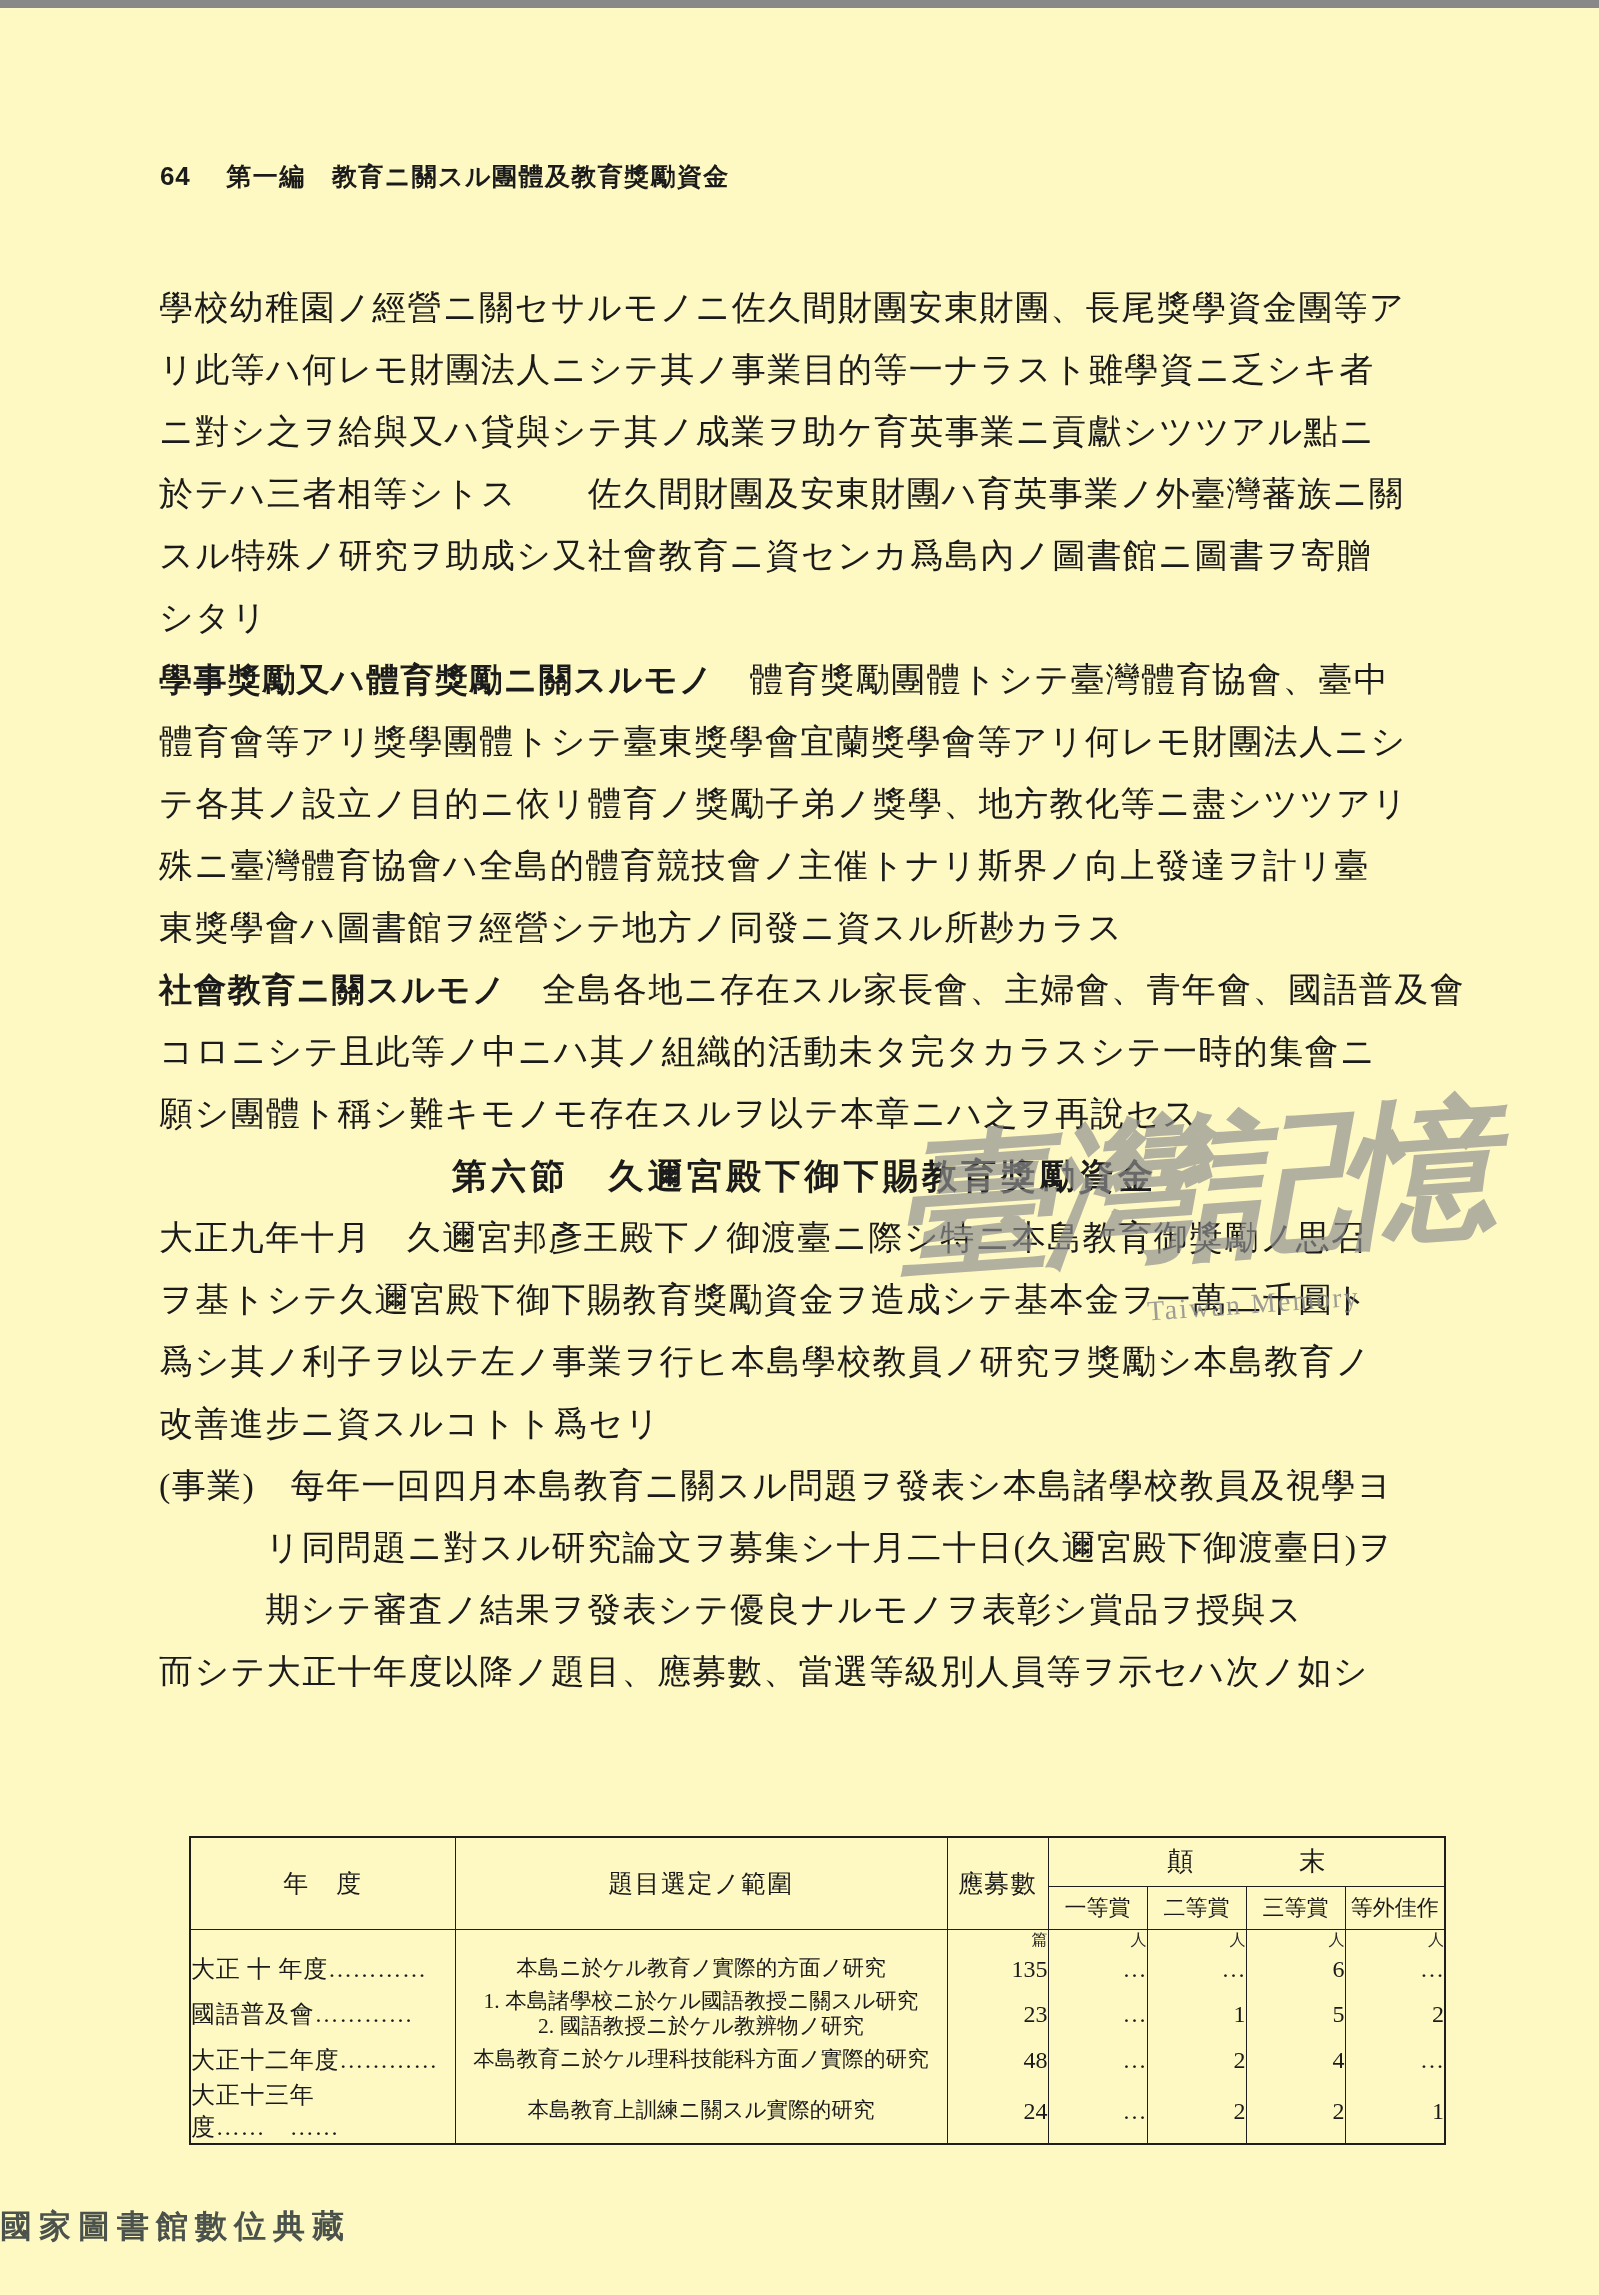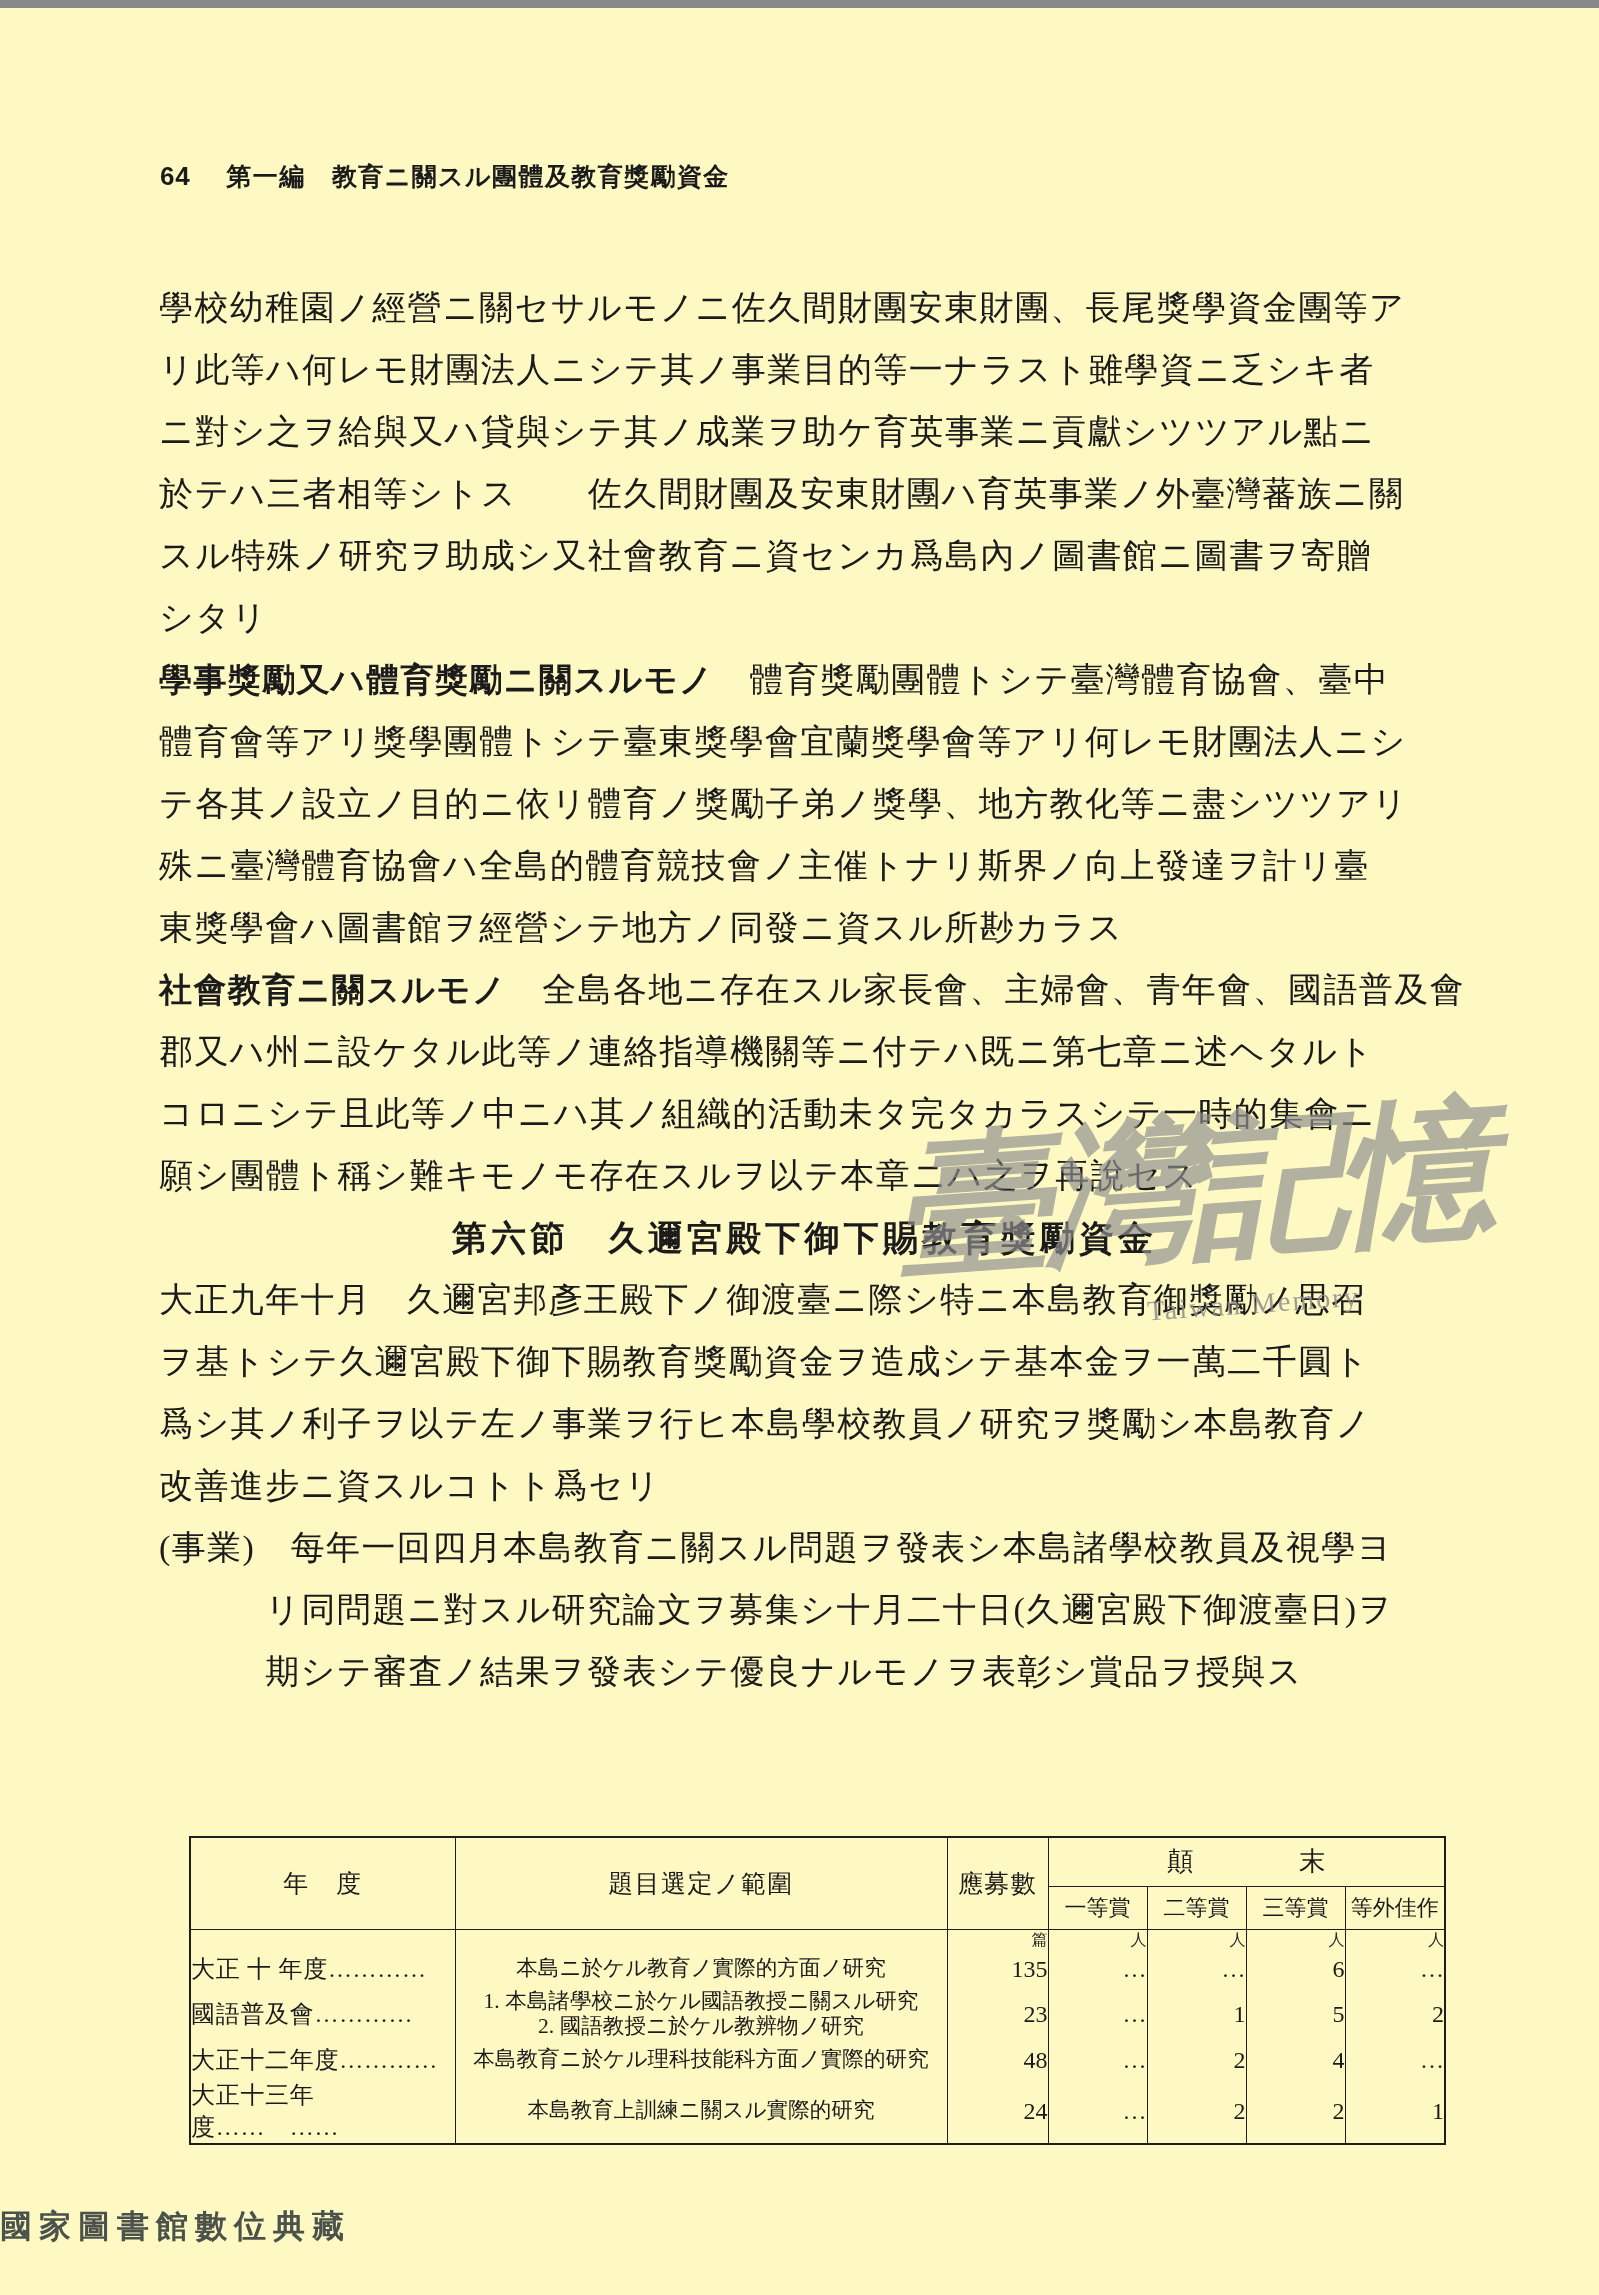--- a/index.html
+++ b/index.html
@@ -72,31 +72,31 @@
       <div class="line">ニ對シ之ヲ給與又ハ貸與シテ其ノ成業ヲ助ケ育英事業ニ貢獻シツツアル點ニ</div>
       <div class="line">於テハ三者相等シトス　　佐久間財團及安東財團ハ育英事業ノ外臺灣蕃族ニ關</div>
       <div class="line">スル特殊ノ研究ヲ助成シ又社會教育ニ資センカ爲島內ノ圖書館ニ圖書ヲ寄贈</div>
       <div class="line">シタリ</div>
       <div class="line"><b class="lead">學事獎勵又ハ體育獎勵ニ關スルモノ</b>　體育獎勵團體トシテ臺灣體育協會、臺中</div>
       <div class="line">體育會等アリ獎學團體トシテ臺東獎學會宜蘭獎學會等アリ何レモ財團法人ニシ</div>
       <div class="line">テ各其ノ設立ノ目的ニ依リ體育ノ獎勵子弟ノ獎學、地方教化等ニ盡シツツアリ</div>
       <div class="line">殊ニ臺灣體育協會ハ全島的體育競技會ノ主催トナリ斯界ノ向上發達ヲ計リ臺</div>
       <div class="line">東獎學會ハ圖書館ヲ經營シテ地方ノ同發ニ資スル所尠カラス</div>
       <div class="line"><b class="lead">社會教育ニ關スルモノ</b>　全島各地ニ存在スル家長會、主婦會、青年會、國語普及會</div>
-      <div class="line">郡又ハ州ニ設ケタル此等ノ連絡指導機關等ニ付テハ既ニ第七章ニ述ヘタルト</div>
       <div class="line">コロニシテ且此等ノ中ニハ其ノ組織的活動未タ完タカラスシテ一時的集會ニ</div>
       <div class="line">願シ團體ト稱シ難キモノモ存在スルヲ以テ本章ニハ之ヲ再說セス</div>
       <div class="line heading">第六節　久邇宮殿下御下賜教育獎勵資金</div>
       <div class="line">大正九年十月　久邇宮邦彥王殿下ノ御渡臺ニ際シ特ニ本島教育御獎勵ノ思召</div>
       <div class="line">ヲ基トシテ久邇宮殿下御下賜教育獎勵資金ヲ造成シテ基本金ヲ一萬二千圓ト</div>
       <div class="line">爲シ其ノ利子ヲ以テ左ノ事業ヲ行ヒ本島學校教員ノ研究ヲ獎勵シ本島教育ノ</div>
       <div class="line">改善進步ニ資スルコトト爲セリ</div>
       <div class="line">(事業)　每年一回四月本島教育ニ關スル問題ヲ發表シ本島諸學校教員及視學ヨ</div>
       <div class="line">　　　リ同問題ニ對スル研究論文ヲ募集シ十月二十日(久邇宮殿下御渡臺日)ヲ</div>
       <div class="line">　　　期シテ審査ノ結果ヲ發表シテ優良ナルモノヲ表彰シ賞品ヲ授與ス</div>
+      <div class="line">而シテ大正十年度以降ノ題目、應募數、當選等級別人員等ヲ示セハ次ノ如シ</div>
     </div>
 
   <table class="results-table">
     <colgroup>
       <col style="width:265px">
         <col style="width:492px">
         <col style="width:101px">
       <col style="width:99px">
         <col style="width:99px">
         <col style="width:99px">

